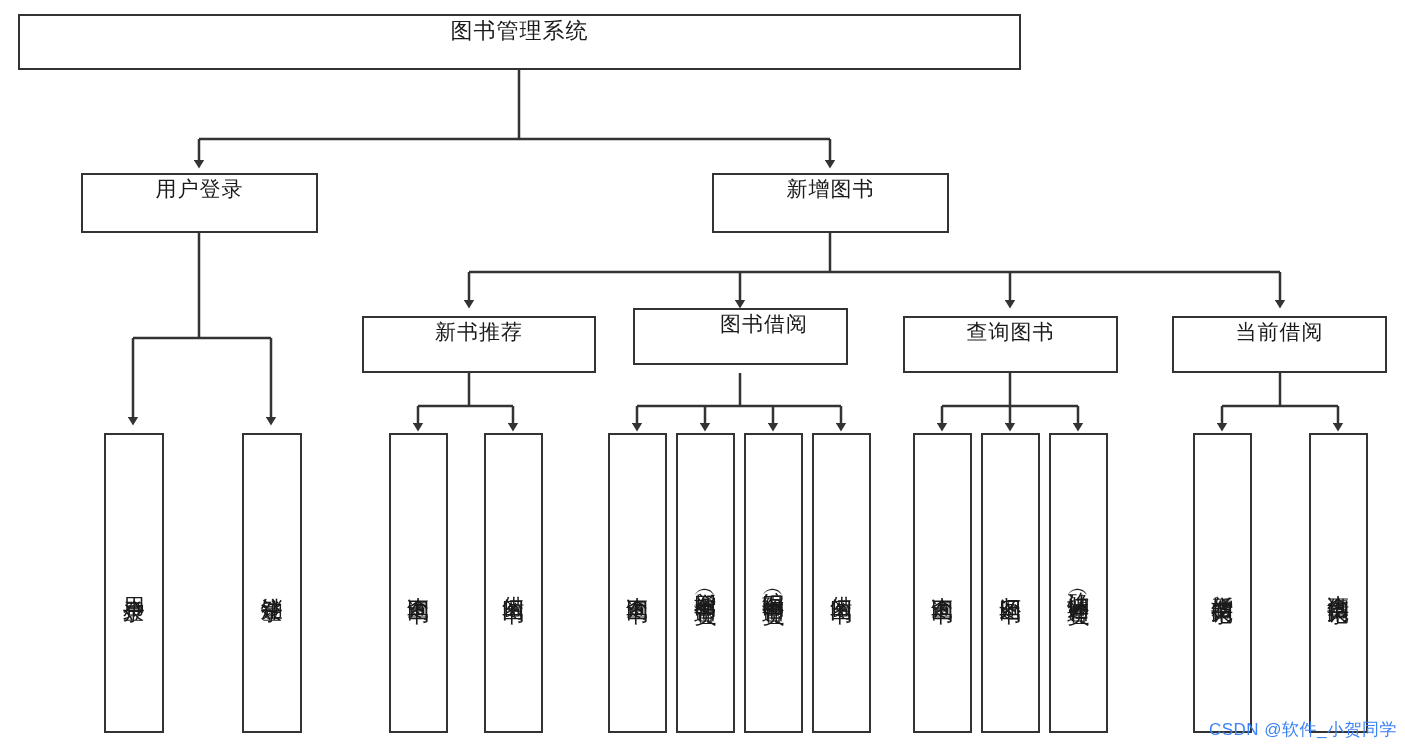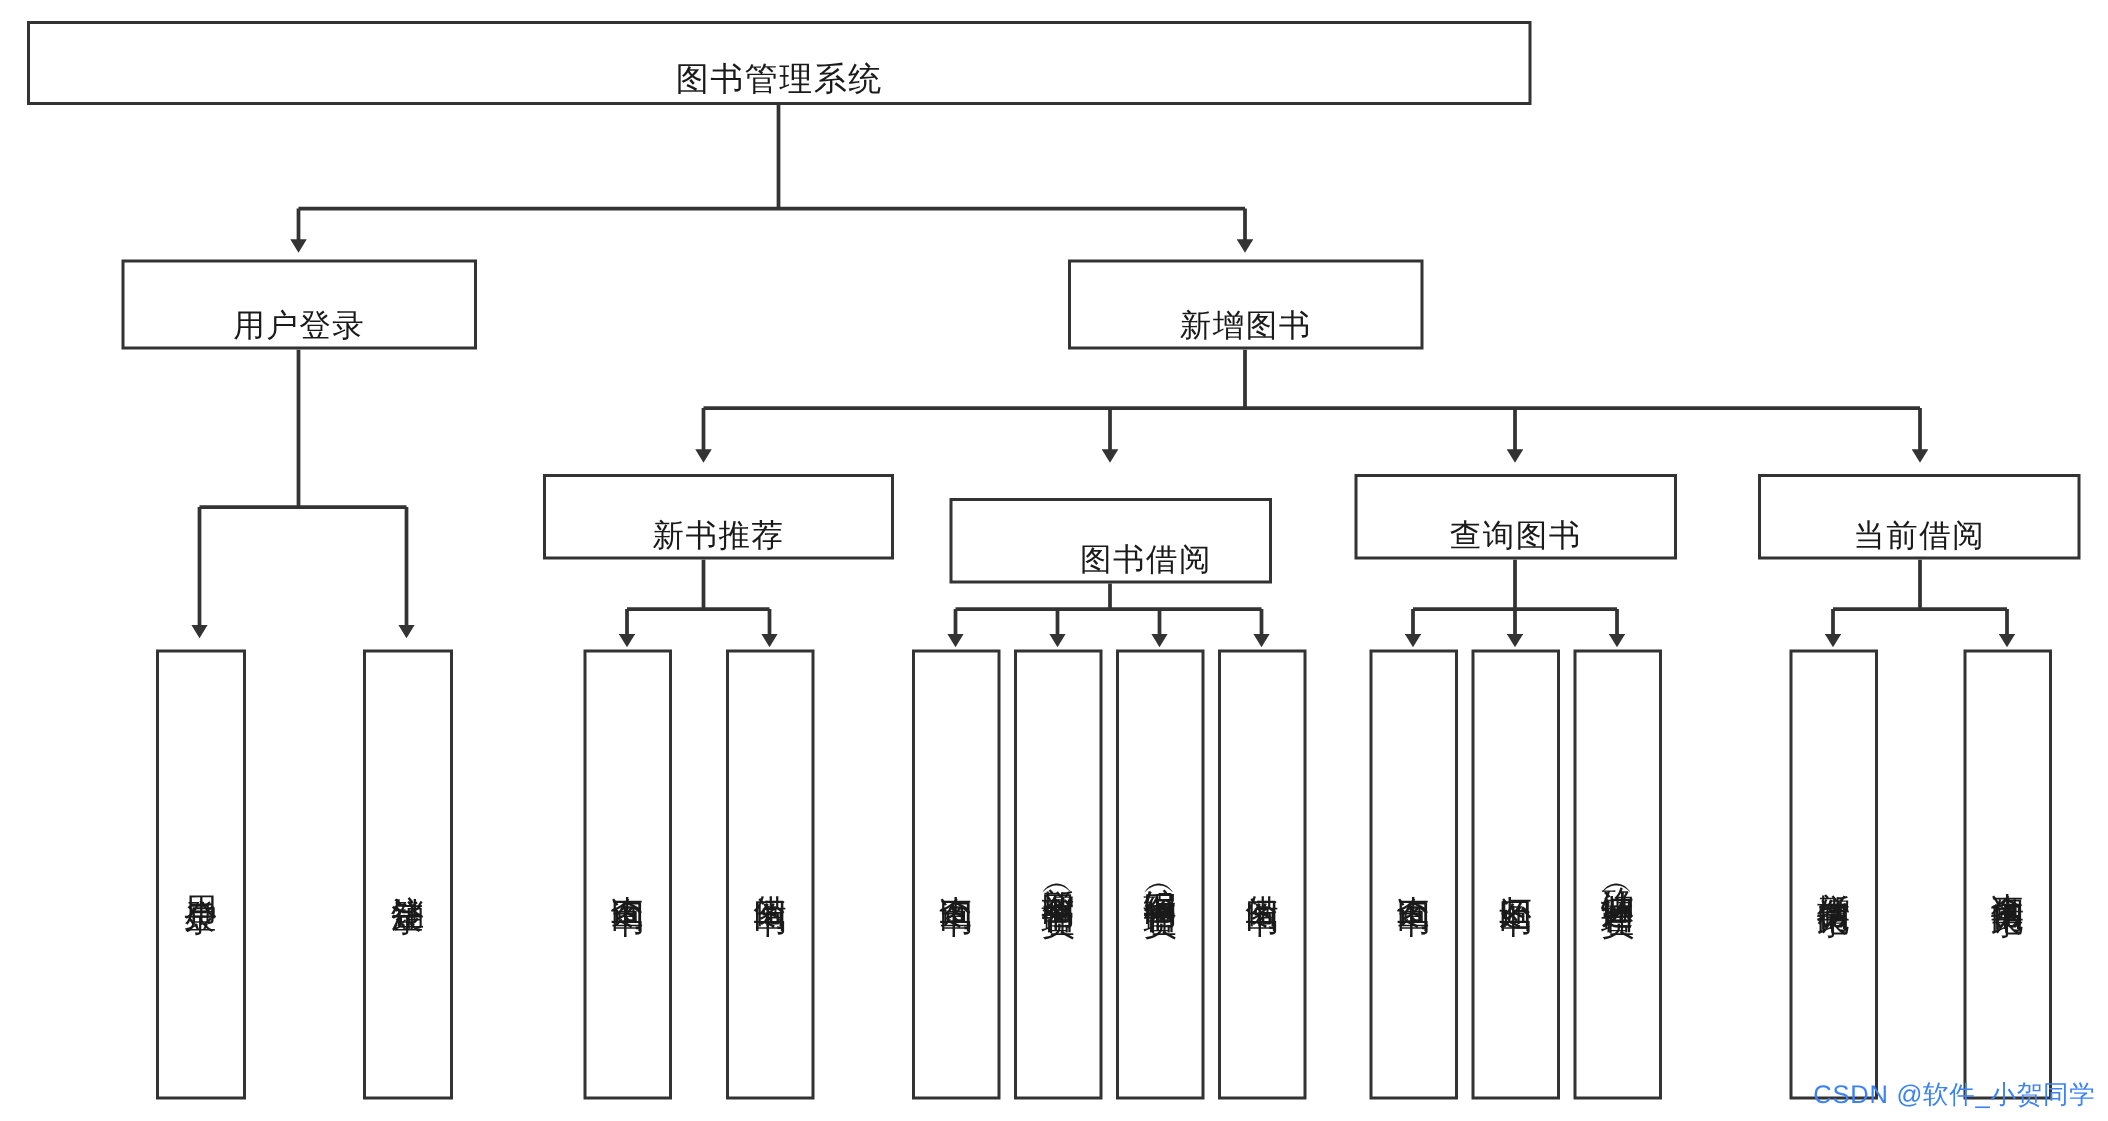--- a/index.html
+++ b/index.html
@@ -13,21 +13,21 @@
   }
   #diagram{
     position:absolute;left:0;top:0;width:1405px;height:747px;
   }
   .node{
     position:absolute;
     box-sizing:border-box;
     background:#ffffff;
     border:2.5px solid #333333;
     display:flex;
-    align-items:flex-end;
+    align-items:flex-start;
     justify-content:center;
     color:#1a1a1a;
     z-index:3;
   }
   .node-h{
     font-size:21px;
     letter-spacing:1px;
     white-space:nowrap;
   }
   .node-root{ font-size:22px; }
@@ -123,21 +123,21 @@
   <div class="node node-h" style="left:81px;top:173px;width:237px;height:60px;">
     <span>用户登录</span>
   </div>
   <div class="node node-h" style="left:712px;top:173px;width:237px;height:60px;">
     <span>新增图书</span>
   </div>
 
   <div class="node node-h" style="left:362px;top:316px;width:234px;height:57px;">
     <span>新书推荐</span>
   </div>
-  <div class="node node-h" style="left:633px;top:332px;width:215px;height:57px;padding-left:47px;">
+  <div class="node node-h" style="left:633px;top:308px;width:215px;height:57px;padding-left:47px;">
     <span>图书借阅</span>
   </div>
   <div class="node node-h" style="left:903px;top:316px;width:215px;height:57px;">
     <span>查询图书</span>
   </div>
   <div class="node node-h" style="left:1172px;top:316px;width:215px;height:57px;">
     <span>当前借阅</span>
   </div>
 
   <div class="node node-v" style="left:104px;top:433px;width:60px;height:300px;">

